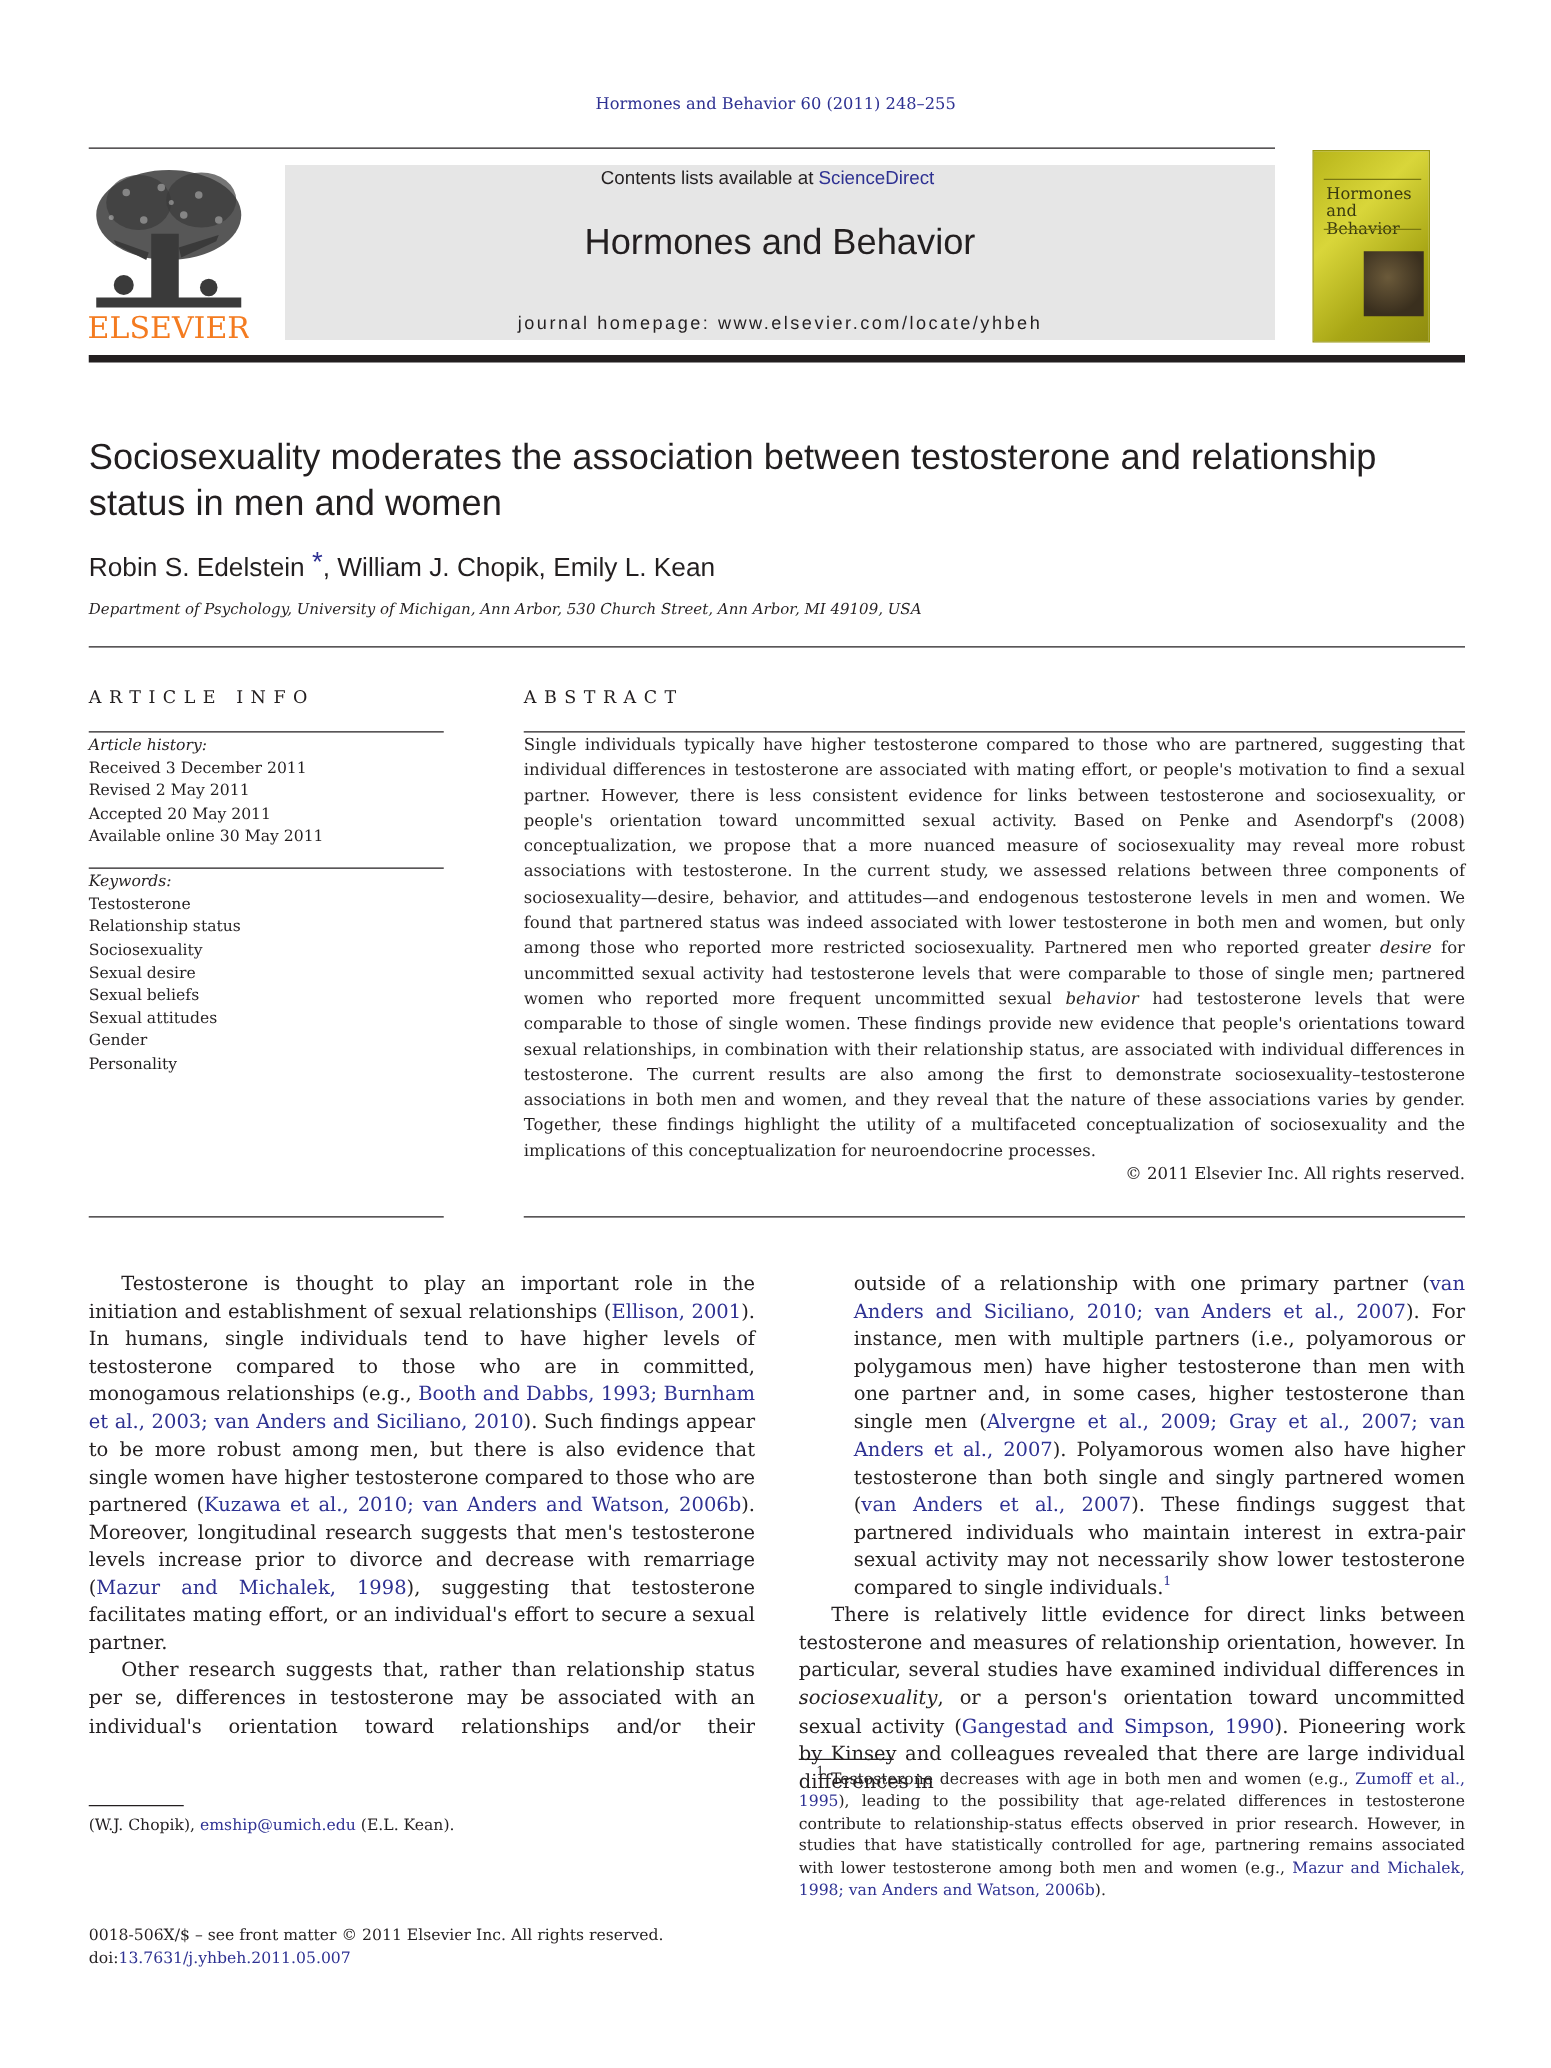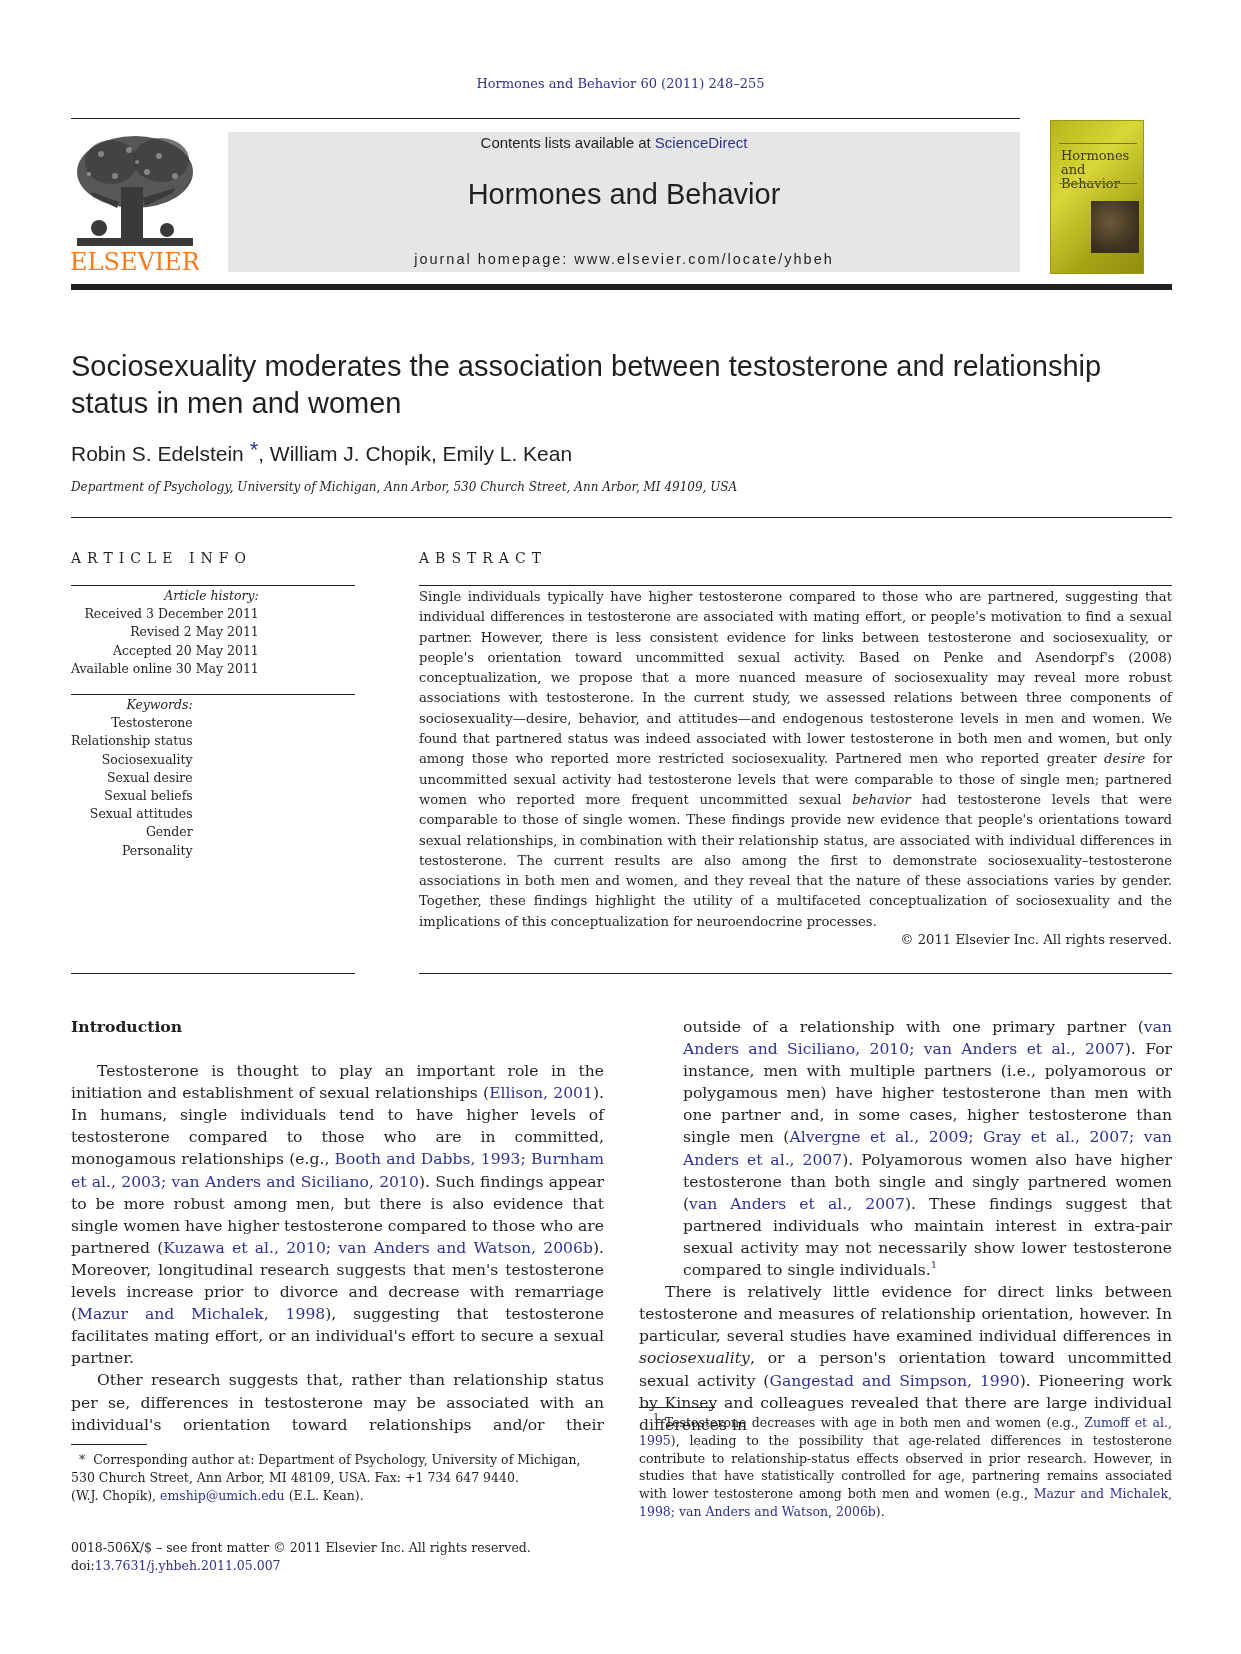--- a/index.html
+++ b/index.html
@@ -33,21 +33,21 @@
   #affiliation { left: 71px; top: 480px; font-size: 12px; font-style: italic; color: #231f20; font-family: "DejaVu Serif", serif; }
 
   #rule-1 { left: 71px; top: 517px; width: 1101px; height: 1px; background: #231f20; }
 
   
   .section-caps { font-size: 14px; letter-spacing: 6px; color: #231f20; font-family: "DejaVu Serif", serif; }
   #article-info-head { left: 71px; top: 550px; }
   #abstract-head { left: 419px; top: 550px; }
   #ai-rule-1 { left: 71px; top: 585px; width: 284px; height: 1px; background: #231f20; }
   #ab-rule-1 { left: 419px; top: 585px; width: 753px; height: 1px; background: #231f20; }
-  .small-list { font-size: 12.5px; line-height: 18.2px; color: #231f20; text-align: right; }
+  .small-list { font-size: 12.5px; line-height: 18.2px; color: #231f20; }
   #history { left: 71px; top: 587px; }
   #ai-rule-2 { left: 71px; top: 694px; width: 284px; height: 1px; background: #231f20; }
   #keywords { left: 71px; top: 696px; }
   .italic { font-style: italic; }
 
   #abstract-text { left: 419px; top: 587px; width: 753px; font-size: 13.2px; line-height: 20.3px; text-align: justify; color: #231f20; }
   #abstract-copyright { right: 69px; top: 932px; font-size: 13.2px; color: #231f20; }
   #ai-rule-3 { left: 71px; top: 973px; width: 284px; height: 1px; background: #231f20; }
   #ab-rule-3 { left: 419px; top: 973px; width: 753px; height: 1px; background: #231f20; }
 
@@ -152,33 +152,31 @@
   <div>Gender</div>
   <div>Personality</div>
 </div>
 
 <div id="abstract-text" class="abs"><span>Single individuals typically have higher testosterone compared to those who are partnered, suggesting that individual differences in testosterone are associated with mating effort, or people's motivation to find a sexual partner. However, there is less consistent evidence for links between testosterone and sociosexuality, or people's orientation toward uncommitted sexual activity. Based on Penke and Asendorpf's (2008) conceptualization, we propose that a more nuanced measure of sociosexuality may reveal more robust associations with testosterone. In the current study, we assessed relations between three components of sociosexuality—desire, behavior, and attitudes—and endogenous testosterone levels in men and women. We found that partnered status was indeed associated with lower testosterone in both men and women, but only among those who reported more restricted sociosexuality. Partnered men who reported greater </span><em>desire</em><span> for uncommitted sexual activity had testosterone levels that were comparable to those of single men; partnered women who reported more frequent uncommitted sexual </span><em>behavior</em><span> had testosterone levels that were comparable to those of single women. These findings provide new evidence that people's orientations toward sexual relationships, in combination with their relationship status, are associated with individual differences in testosterone. The current results are also among the first to demonstrate sociosexuality–testosterone associations in both men and women, and they reveal that the nature of these associations varies by gender. Together, these findings highlight the utility of a multifaceted conceptualization of sociosexuality and the implications of this conceptualization for neuroendocrine processes.</span></div>
 <div id="abstract-copyright" class="abs">© 2011 Elsevier Inc. All rights reserved.</div>
 <div id="ai-rule-3" class="abs"></div>
 <div id="ab-rule-3" class="abs"></div>
 
 <div id="col-left" class="abs col">
-  <div class="heading">Introduction</div>
   <p class="para"><span>Testosterone is thought to play an important role in the initiation and establishment of sexual relationships (</span><span class="citation">Ellison, 2001</span><span>). In humans, single individuals tend to have higher levels of testosterone compared to those who are in committed, monogamous relationships (e.g., </span><span class="citation">Booth and Dabbs, 1993; Burnham et al., 2003; van Anders and Siciliano, 2010</span><span>). Such findings appear to be more robust among men, but there is also evidence that single women have higher testosterone compared to those who are partnered (</span><span class="citation">Kuzawa et al., 2010; van Anders and Watson, 2006b</span><span>). Moreover, longitudinal research suggests that men's testosterone levels increase prior to divorce and decrease with remarriage (</span><span class="citation">Mazur and Michalek, 1998</span><span>), suggesting that testosterone facilitates mating effort, or an individual's effort to secure a sexual partner.</span></p>
   <p class="para" style="height:66px;overflow:hidden;"><span>Other research suggests that, rather than relationship status per se, differences in testosterone may be associated with an individual's orientation toward relationships and/or their propensity to have sex</span></p>
 </div>
 
 <div id="col-right" class="abs col">
   <p class="para noindent"><span>outside of a relationship with one primary partner (</span><span class="citation">van Anders and Siciliano, 2010; van Anders et al., 2007</span><span>). For instance, men with multiple partners (i.e., polyamorous or polygamous men) have higher testosterone than men with one partner and, in some cases, higher testosterone than single men (</span><span class="citation">Alvergne et al., 2009; Gray et al., 2007; van Anders et al., 2007</span><span>). Polyamorous women also have higher testosterone than both single and singly partnered women (</span><span class="citation">van Anders et al., 2007</span><span>). These findings suggest that partnered individuals who maintain interest in extra-pair sexual activity may not necessarily show lower testosterone compared to single individuals.</span><sup>1</sup></p>
   <p class="para"><span>There is relatively little evidence for direct links between testosterone and measures of relationship orientation, however. In particular, several studies have examined individual differences in </span><em>sociosexuality</em><span>, or a person's orientation toward uncommitted sexual activity (</span><span class="citation">Gangestad and Simpson, 1990</span><span>). Pioneering work by Kinsey and colleagues revealed that there are large individual differences in</span></p>
 </div>
 
 <div id="fn-rule-left" class="abs"></div>
 <div id="fn-left" class="abs">
-  <div>&nbsp;&nbsp;<span>*</span>&nbsp;&nbsp;<span>Corresponding author at: Department of Psychology, University of Michigan, 530 Church Street, Ann Arbor, MI 48109, USA. Fax: +1 734 647 9440.</span></div>
   <div><span>(W.J. Chopik)</span>, <span class="link">emship@umich.edu</span> <span>(E.L. Kean).</span></div>
 </div>
 <div id="front-matter" class="abs">
   <div>0018-506X/$ – see front matter © 2011 Elsevier Inc. All rights reserved.</div>
   <div><span>doi:</span><span class="link">13.7631/j.yhbeh.2011.05.007</span></div>
 </div>
 
 <div id="fn-rule-right" class="abs"></div>
 <div id="fn-right" class="abs"><sup style="color:#231f20">1</sup><span> Testosterone decreases with age in both men and women (e.g., </span><span class="citation">Zumoff et al., 1995</span><span>), leading to the possibility that age-related differences in testosterone contribute to relationship-status effects observed in prior research. However, in studies that have statistically controlled for age, partnering remains associated with lower testosterone among both men and women (e.g., </span><span class="citation">Mazur and Michalek, 1998; van Anders and Watson, 2006b</span><span>).</span></div>
 

